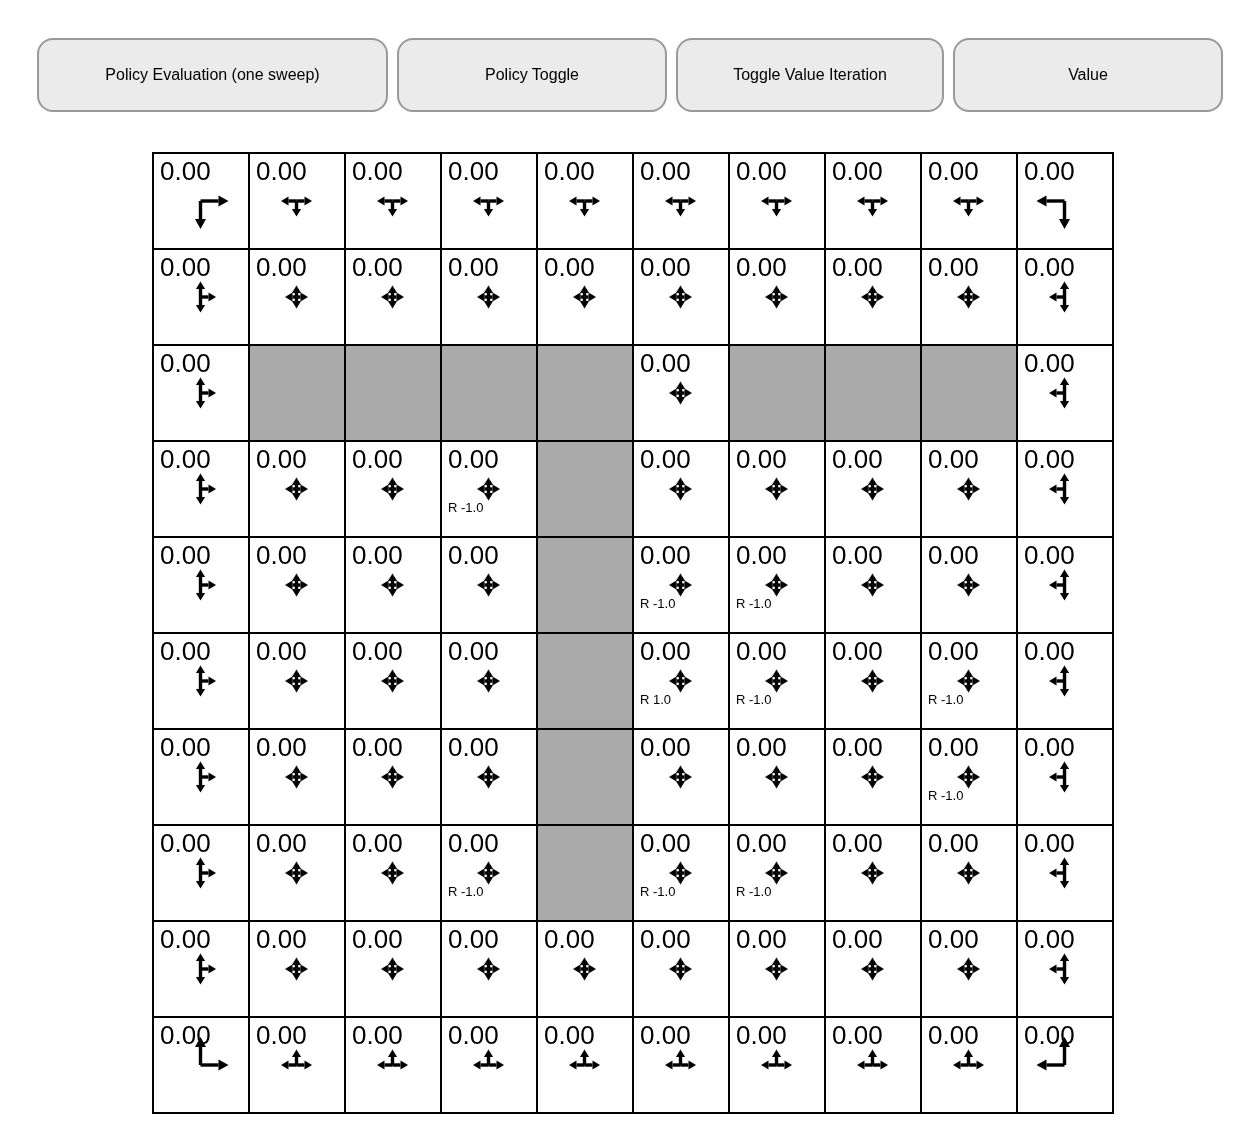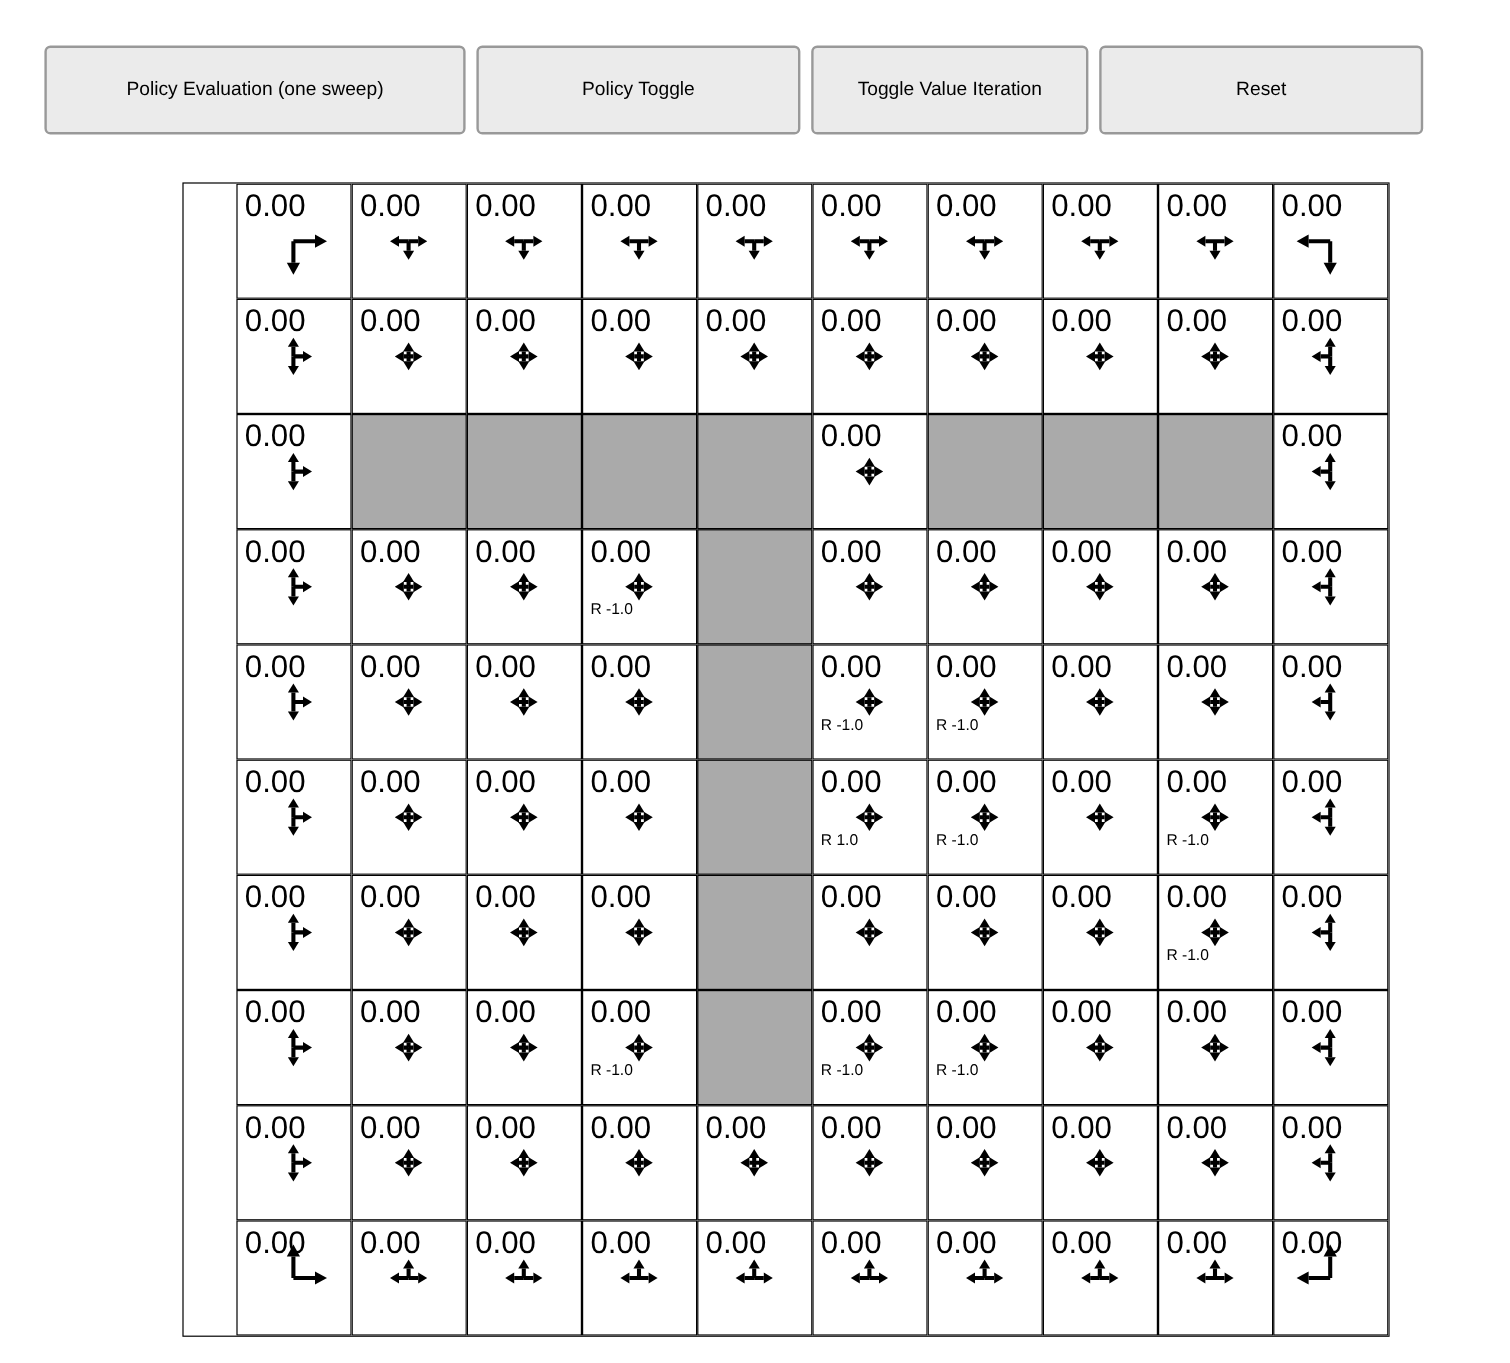--- a/index.html
+++ b/index.html
@@ -11,39 +11,38 @@
   }
   .toolbar {
     display: flex;
     gap: 9px;
     margin: 38px 0 0 37px;
   }
   .toolbar button {
     height: 74px;
     background: #ebebeb;
     border: 2px solid #999999;
-    border-radius: 5px;
+    border-radius: 16px;
     font-family: "Liberation Sans", sans-serif;
     font-size: 16px;
     color: #000000;
     cursor: pointer;
   }
   .toolbar button:nth-child(1) { width: 351px; }
   .toolbar button:nth-child(2) { width: 270px; }
-  .toolbar button:nth-child(3) { width: 231px; }
+  .toolbar button:nth-child(3) { width: 268px; }
   .toolbar button:nth-child(4) { width: 270px; }
 
   .grid-wrap {
     margin: 40px 0 0 152px;
     display: grid;
     grid-template-columns: repeat(10, 96px);
     grid-auto-rows: 96px;
     width: max-content;
     border: 1.5px solid #000000;
-    padding-left: 44px;
   }
   .cell {
     position: relative;
     border: 1.5px solid #000000;
     background: #ffffff;
   }
   .cell.wall { background: #aaaaaa; }
   .cell .value {
     position: absolute;
     top: 2px; left: 6px;
@@ -65,21 +64,21 @@
     z-index: 2;
   }
 </style>
 </head>
 <body>
 
 <div class="toolbar">
   <button>Policy Evaluation (one sweep)</button>
   <button>Policy Toggle</button>
   <button>Toggle Value Iteration</button>
-  <button>Reset</button>
+  <button>Value</button>
 </div>
 
 <div class="grid-wrap">
     <div class="cell">
       <span class="value">0.00</span>
       <svg class="policy" width="93" height="93" viewBox="0 0 93 93">
         <line x1="46.5" y1="47" x2="64.5" y2="47" stroke="#000000" stroke-width="3.4"></line>
         <polygon fill="#000000" points="74.5,47 64.5,52.5 64.5,41.5"></polygon>
         <line x1="46.5" y1="47" x2="46.5" y2="65" stroke="#000000" stroke-width="3.4"></line>
         <polygon fill="#000000" points="46.5,75 41,65 52,65"></polygon>

